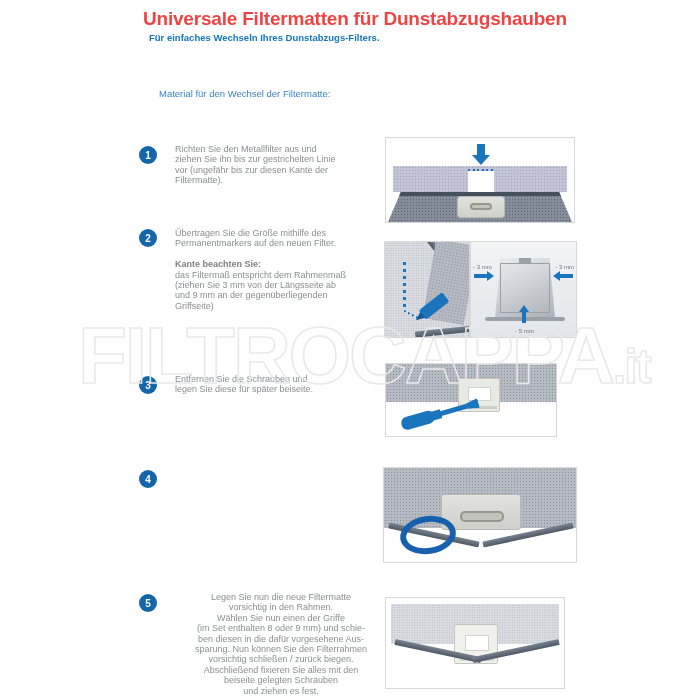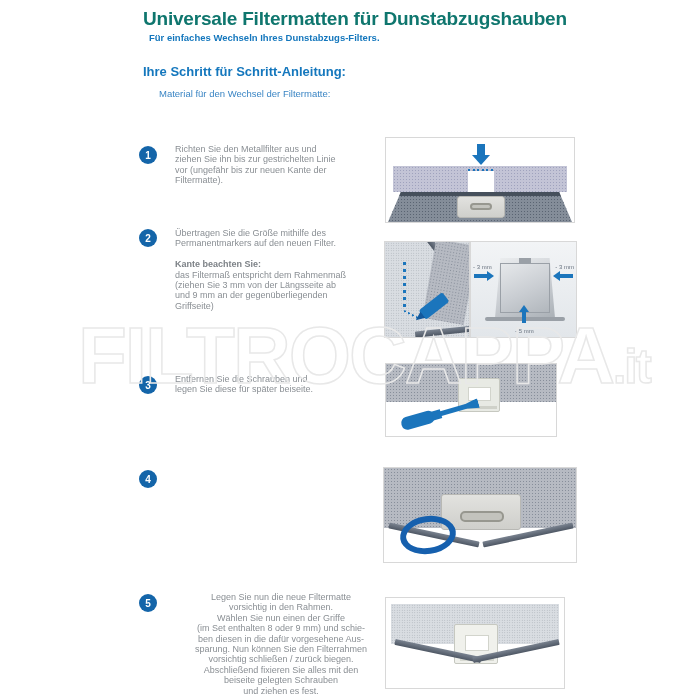--- a/index.html
+++ b/index.html
@@ -1,21 +1,21 @@
 <!DOCTYPE html>
 <html><head>
 <meta charset="utf-8">
 <style>
   * { margin:0; padding:0; box-sizing:border-box; }
   html,body { background:#fff; }
   body { font-family:"Liberation Sans", sans-serif; }
   .page { position:relative; width:700px; height:700px; background:#fff; overflow:hidden; }
 
   
-  .title { position:absolute; left:143px; top:8px; font-size:19px; font-weight:bold; color:#0f766e; letter-spacing:-0.2px; }
+  .title { position:absolute; left:143px; top:8px; font-size:19px; font-weight:bold; color:#ef4444; letter-spacing:-0.2px; }
   .subtitle { position:absolute; left:149px; top:32px; font-size:9.5px; font-weight:bold; color:#1477BD; }
   .section-heading { position:absolute; left:143px; top:64px; font-size:13px; font-weight:bold; color:#1477BD; }
   .material-label { position:absolute; left:143px; top:88px; font-size:9.5px; color:#3A85C4;padding-left:16px; }
   .material-items { position:absolute; left:143px; top:103px; font-size:9.5px; color:#8A8F94; }
 
   .step-circle { position:absolute; width:18px; height:18px; border-radius:50%; background:#1465A9; color:#fff;
                  font-size:10px; font-weight:bold; display:flex; align-items:center; justify-content:center; }
   .step-text { position:absolute; left:175px; width:212px; font-size:9px; line-height:10.4px; color:#8A8F94; white-space:pre-line; }
   .bold { font-weight:bold; color:#7d8287; }
 
@@ -72,29 +72,28 @@
                   background-image:radial-gradient(#b8bdc3 0.5px, transparent 0.6px); background-size:2px 2px; }
   .filter-panel .top-tab { position:absolute; left:40%; top:0; width:20%; height:5px; background:#9aa0a7; }
 </style>
 </head>
 <body>
 
 <div class="page">
 
   <h1 class="title">Universale Filtermatten für Dunstabzugshauben</h1>
   <div class="subtitle">Für einfaches Wechseln Ihres Dunstabzugs-Filters.</div>
-  <h2 class="section-heading">Ihre Schritt für Schritt-Anleitung:</h2>
   <div class="material-label">Material für den Wechsel der Filtermatte:</div>
 
   <div class="watermark"><span>FILTROCAPPA</span><span class="suffix">.it</span></div>
 
   <div class="step-circle" style="left:139px; top:146px;">1</div>
   <div class="step-text" style="top:144px;">Richten Sie den Metallfilter aus und
 ziehen Sie ihn bis zur gestrichelten Linie
-vor (ungefähr bis zur neuen Kante der
+vor (ungefähr bis zur diesen Kante der
 Filtermatte).</div>
   <div class="fig" style="left:385px; top:137px; width:190px; height:86px;">
     <div class="arrow-down" style="left:95px; top:20px;">
       <div class="shaft"></div>
       <div class="head"></div>
     </div>
     <div class="mesh-lavender" style="position:absolute; left:7px; right:7px; top:28px; height:26px;"></div>
     <div style="position:absolute; left:82px; top:33px; width:26px; height:21px; background:#fff;"></div>
     <div class="dotline-h" style="left:82px; top:31px; width:26px;"></div>
     <div class="mesh-dark" style="position:absolute; left:2px; right:2px; bottom:0; height:30px; clip-path:polygon(7% 0,93% 0,100% 100%,0 100%);">

